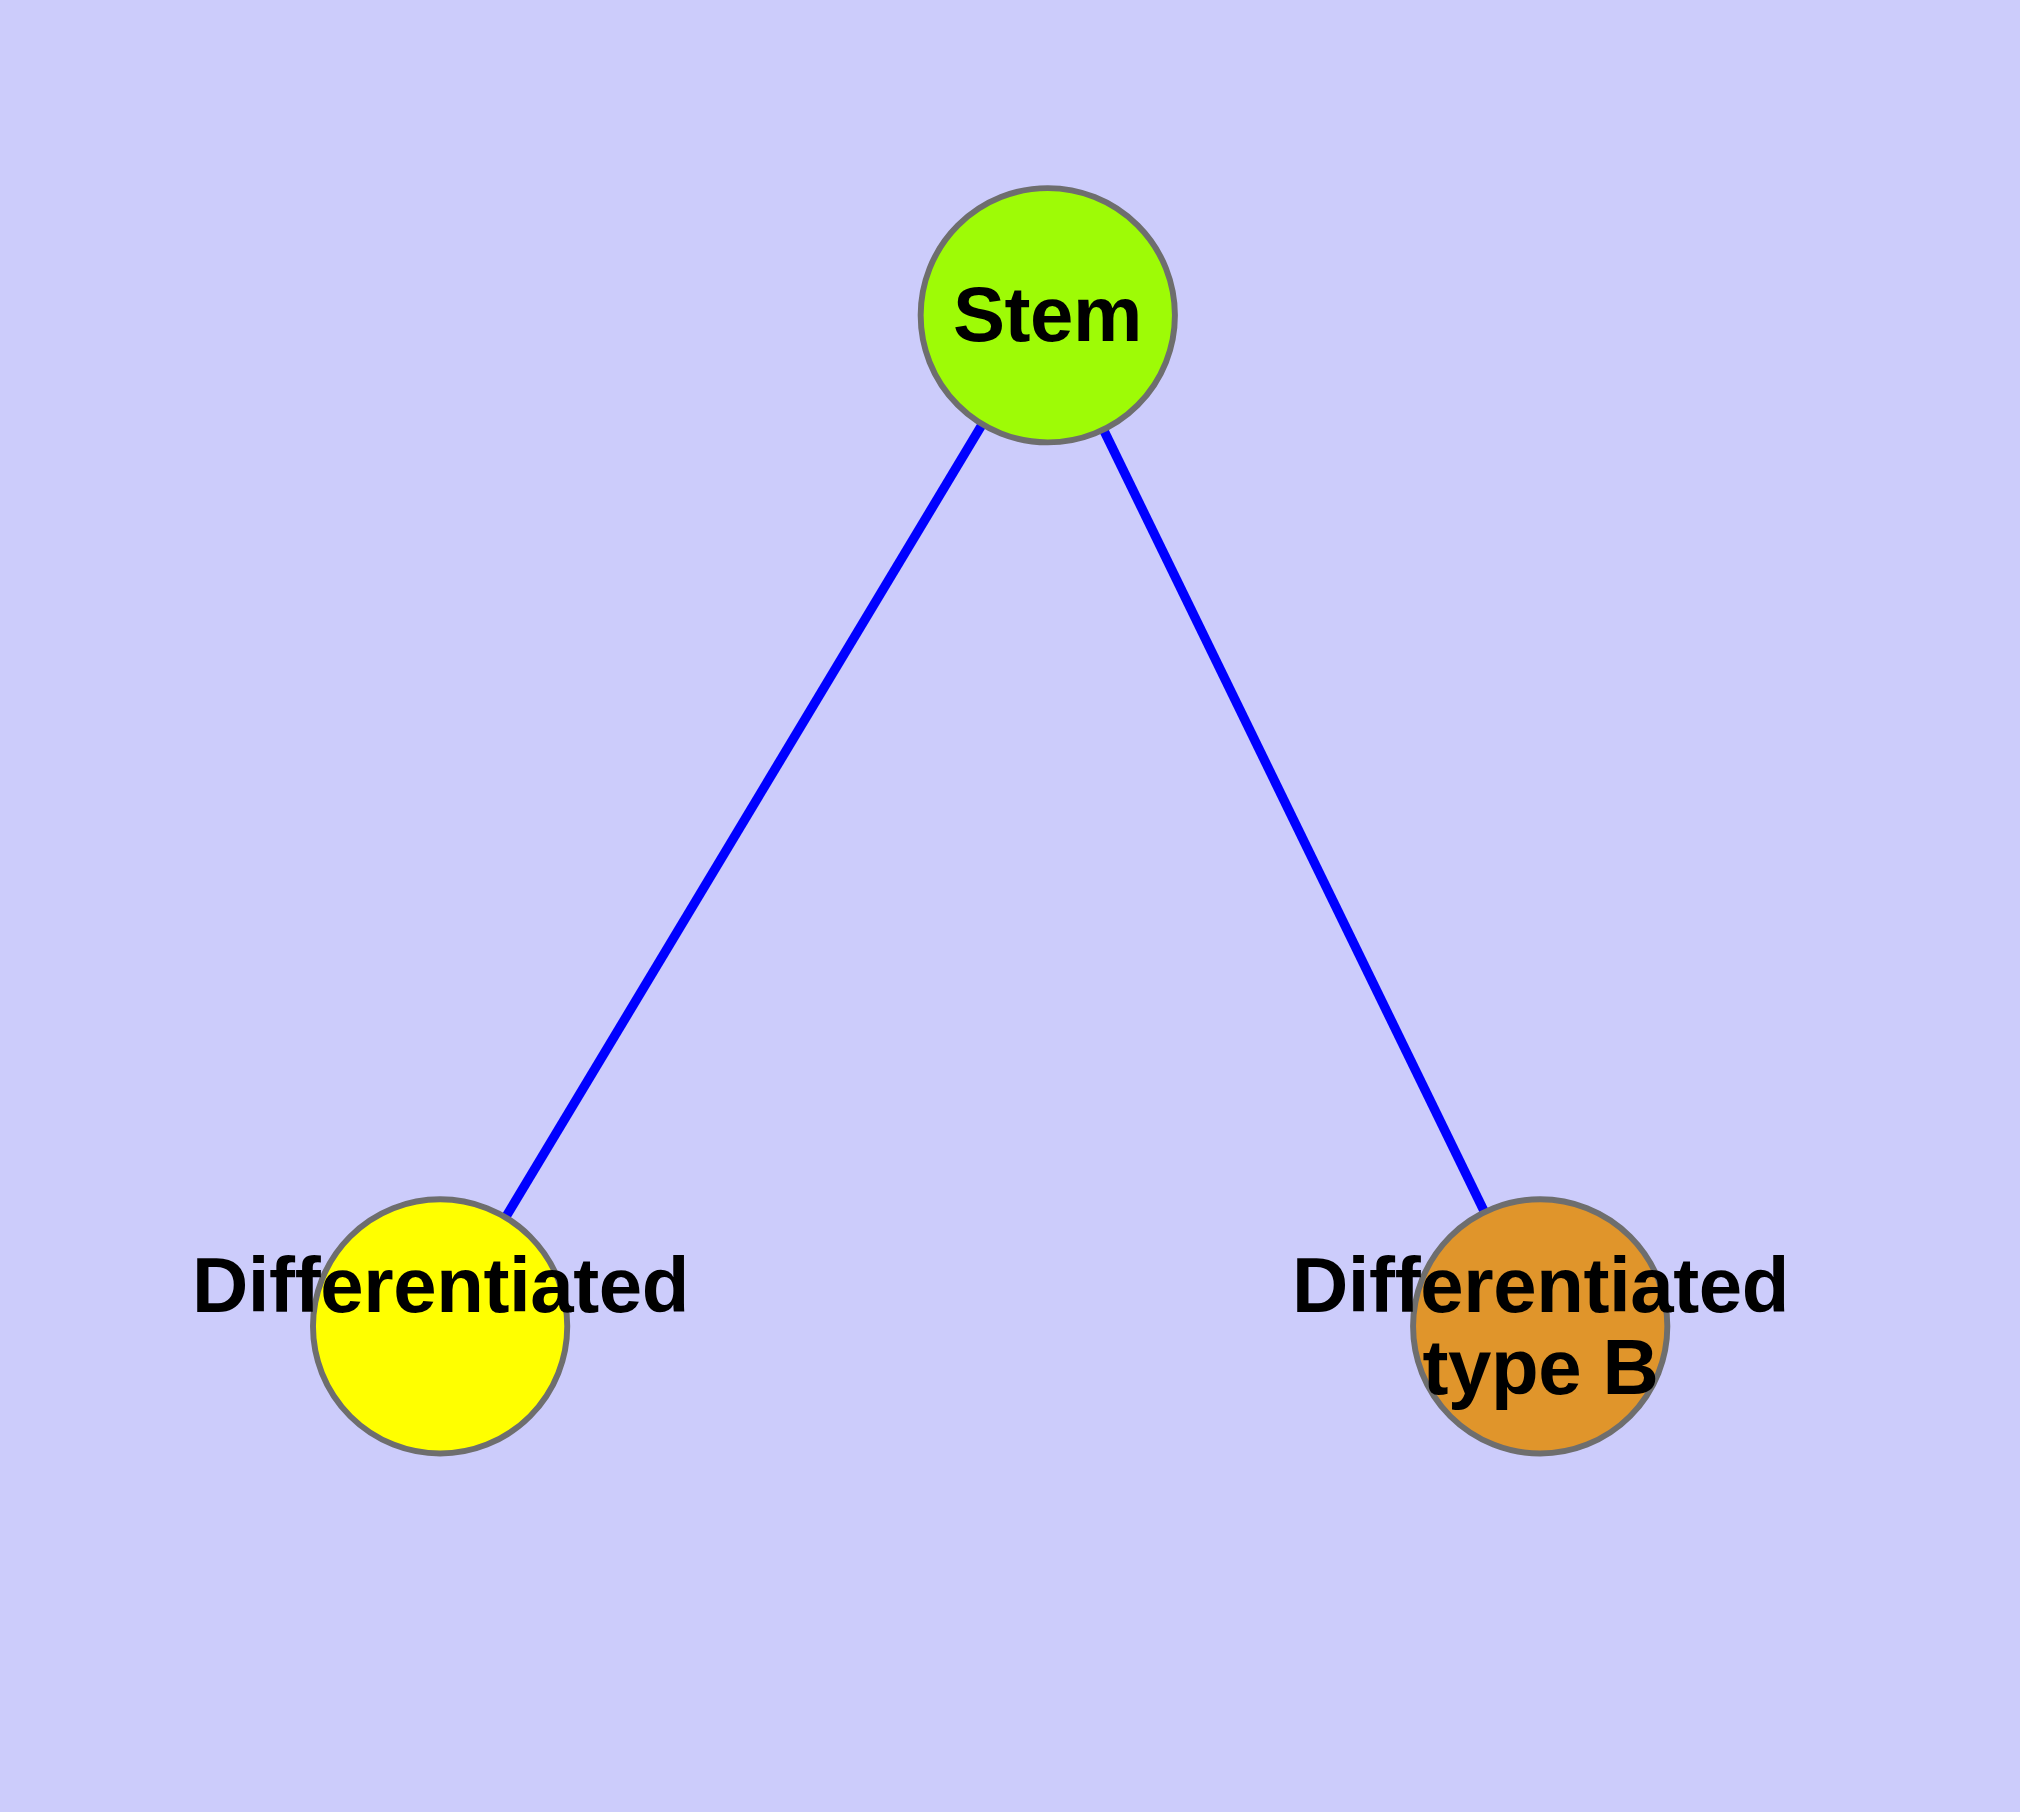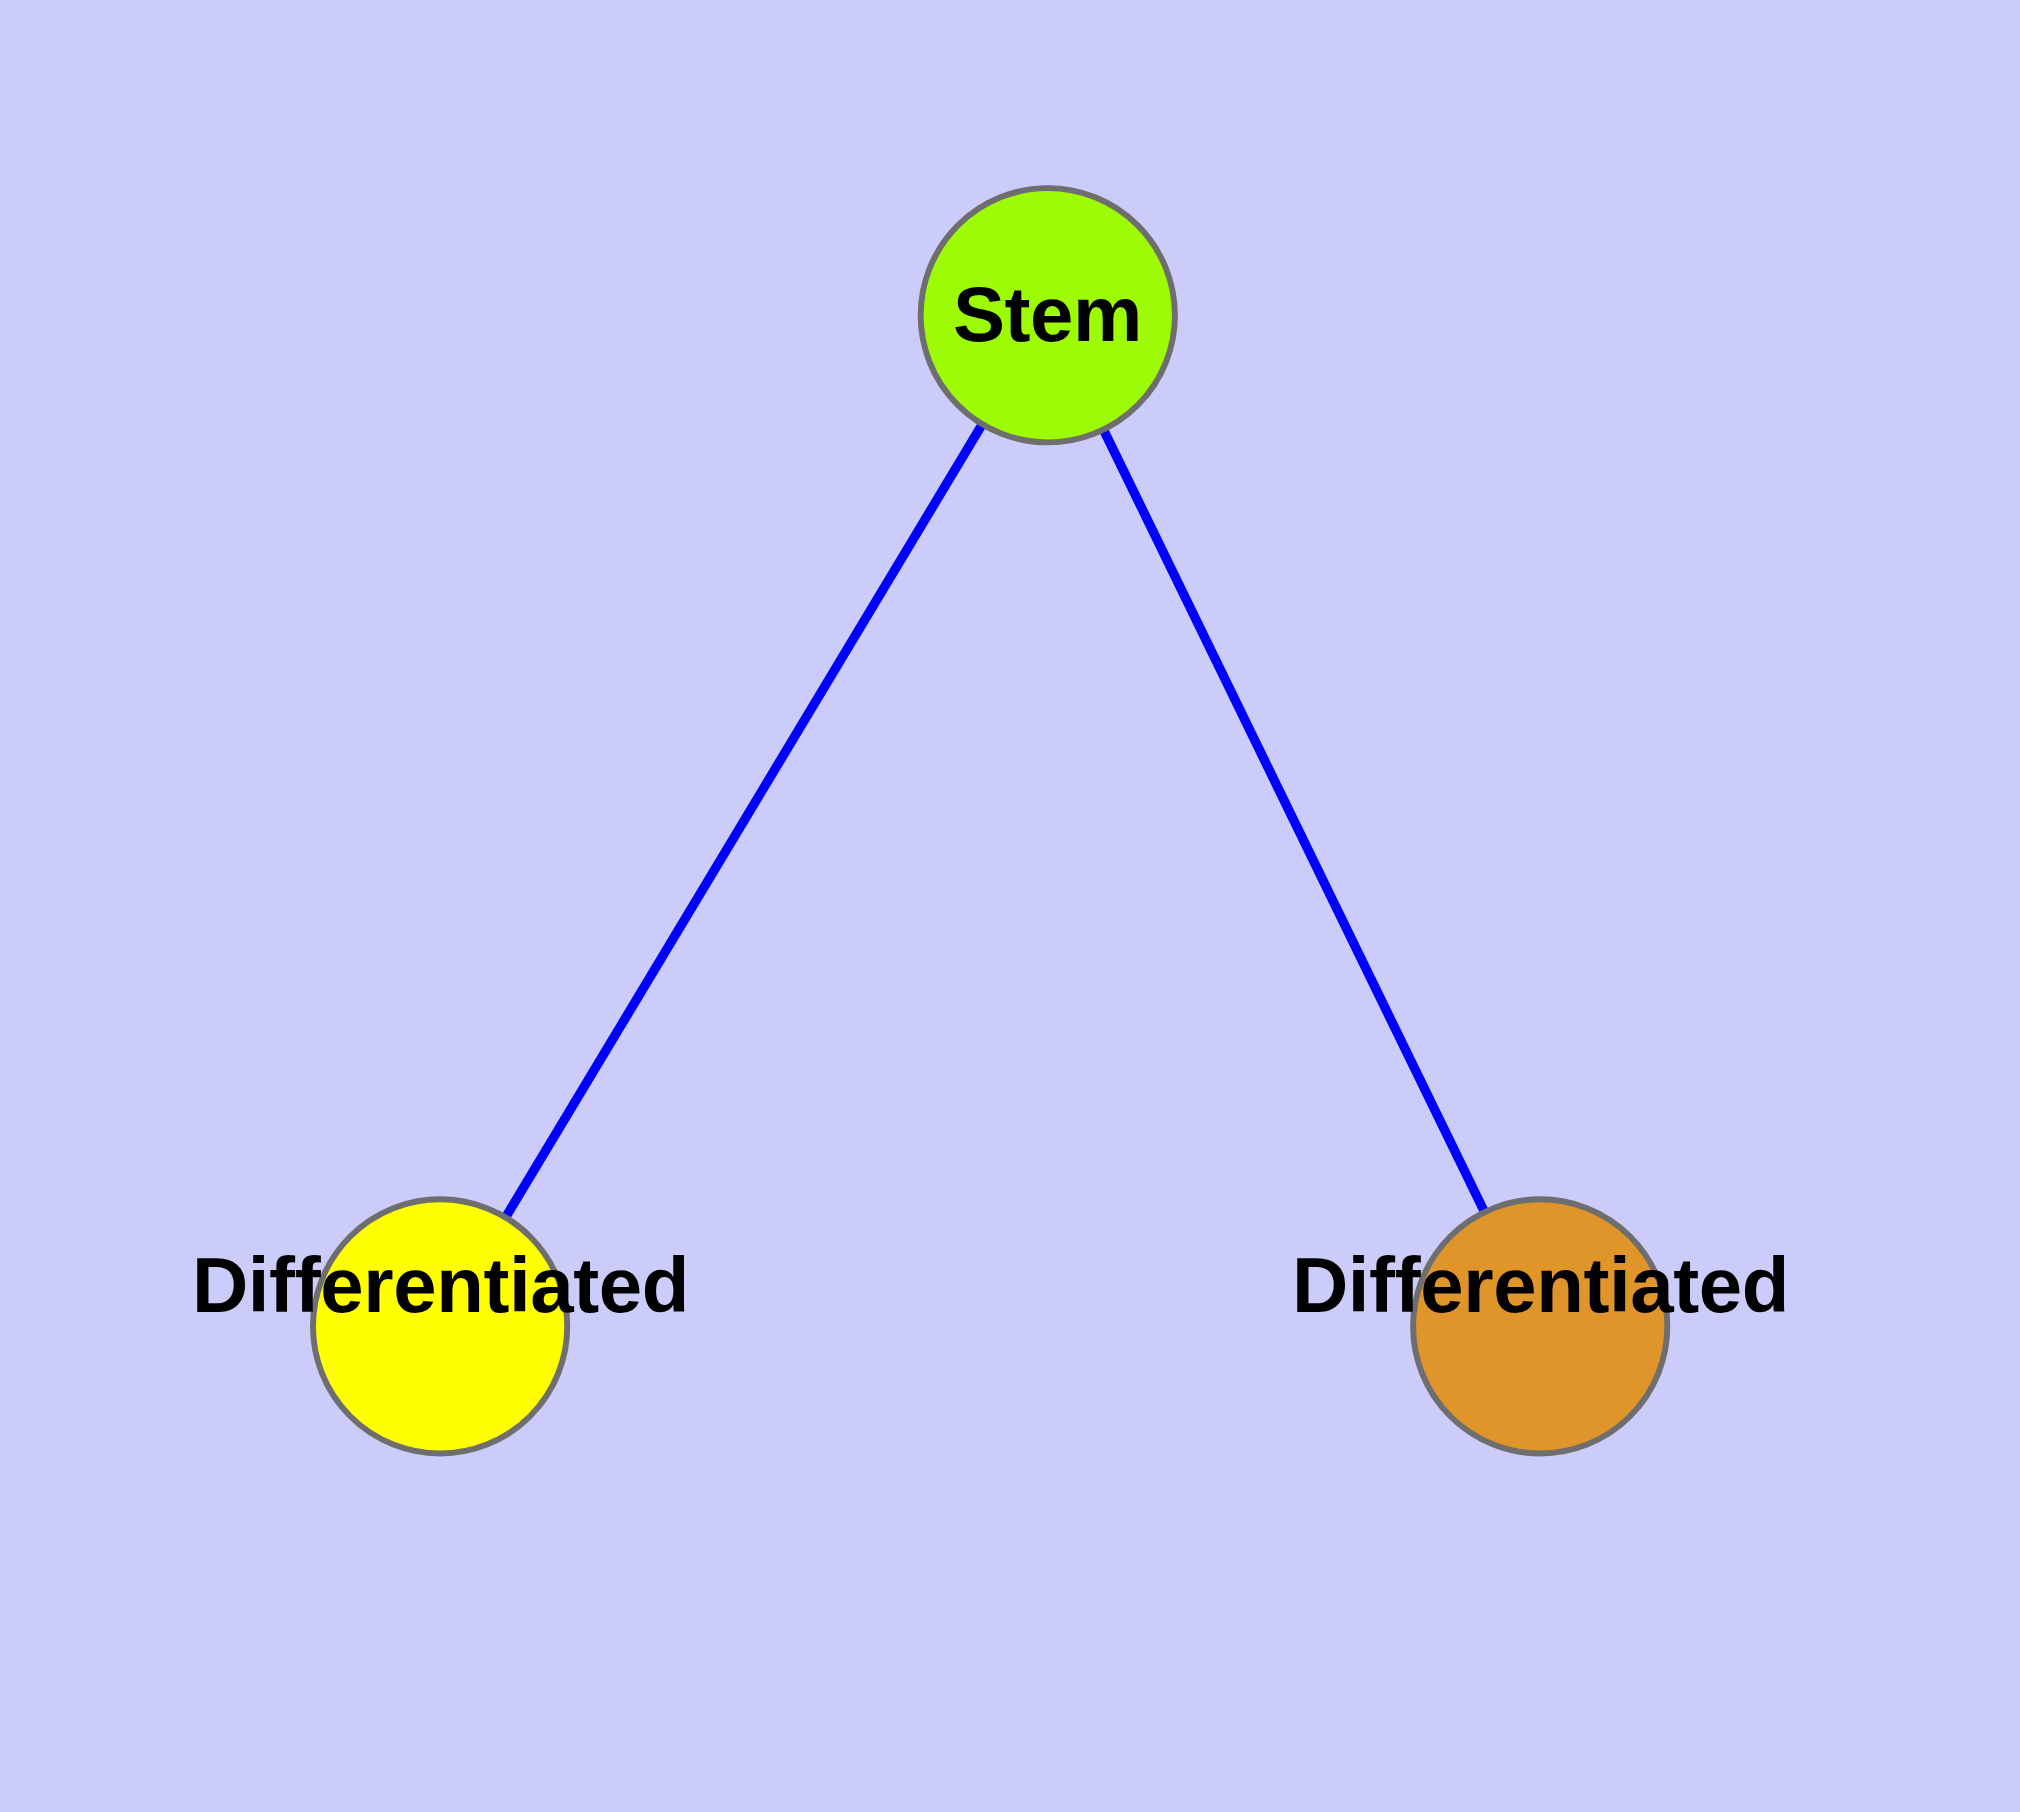--- a/index.html
+++ b/index.html
@@ -65,16 +65,17 @@
   <div class="node-label" id="label-stem" style="font-size: 78px; color: rgb(0, 0, 0); left: 37px; top: 274px; width: 2021px;">
     <span>Stem</span>
   </div>
 
   <div class="node-label" id="label-diff-a" style="font-size: 78px; color: rgb(0, 0, 0); left: -570px; top: 1245px; width: 2021px;">
     <span>Differentiated</span><br>
   </div>
 
   <div class="node-label" id="label-diff-b" style="font-size: 78px; color: rgb(0, 0, 0); left: 530px; top: 1245px; width: 2021px;">
     <span>Differentiated</span><br>
+    <span>type B</span>
   </div>
 
 </div>
 
 
 </body></html>

